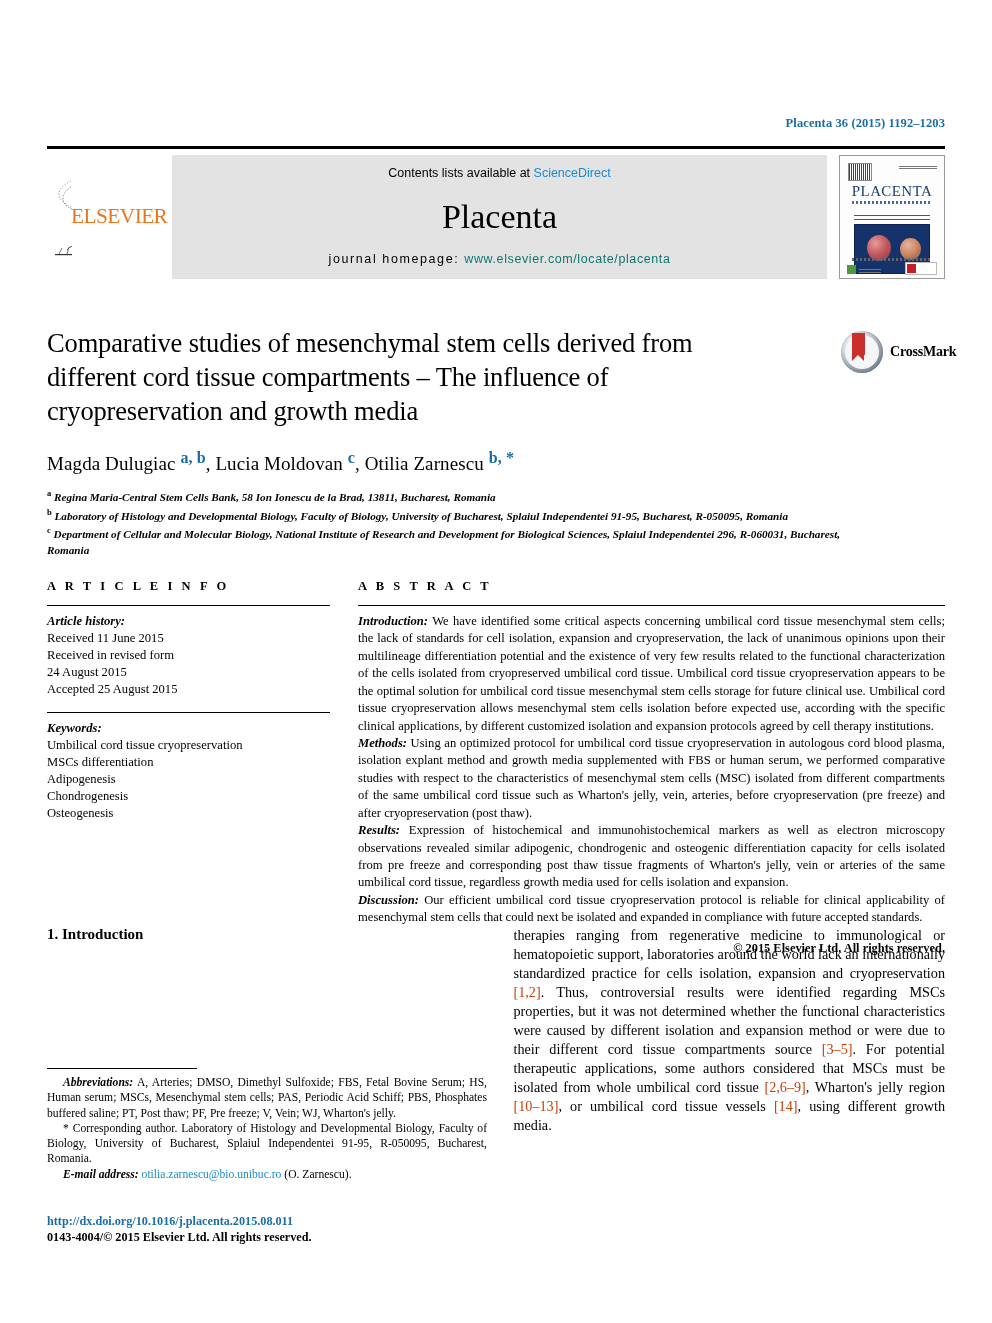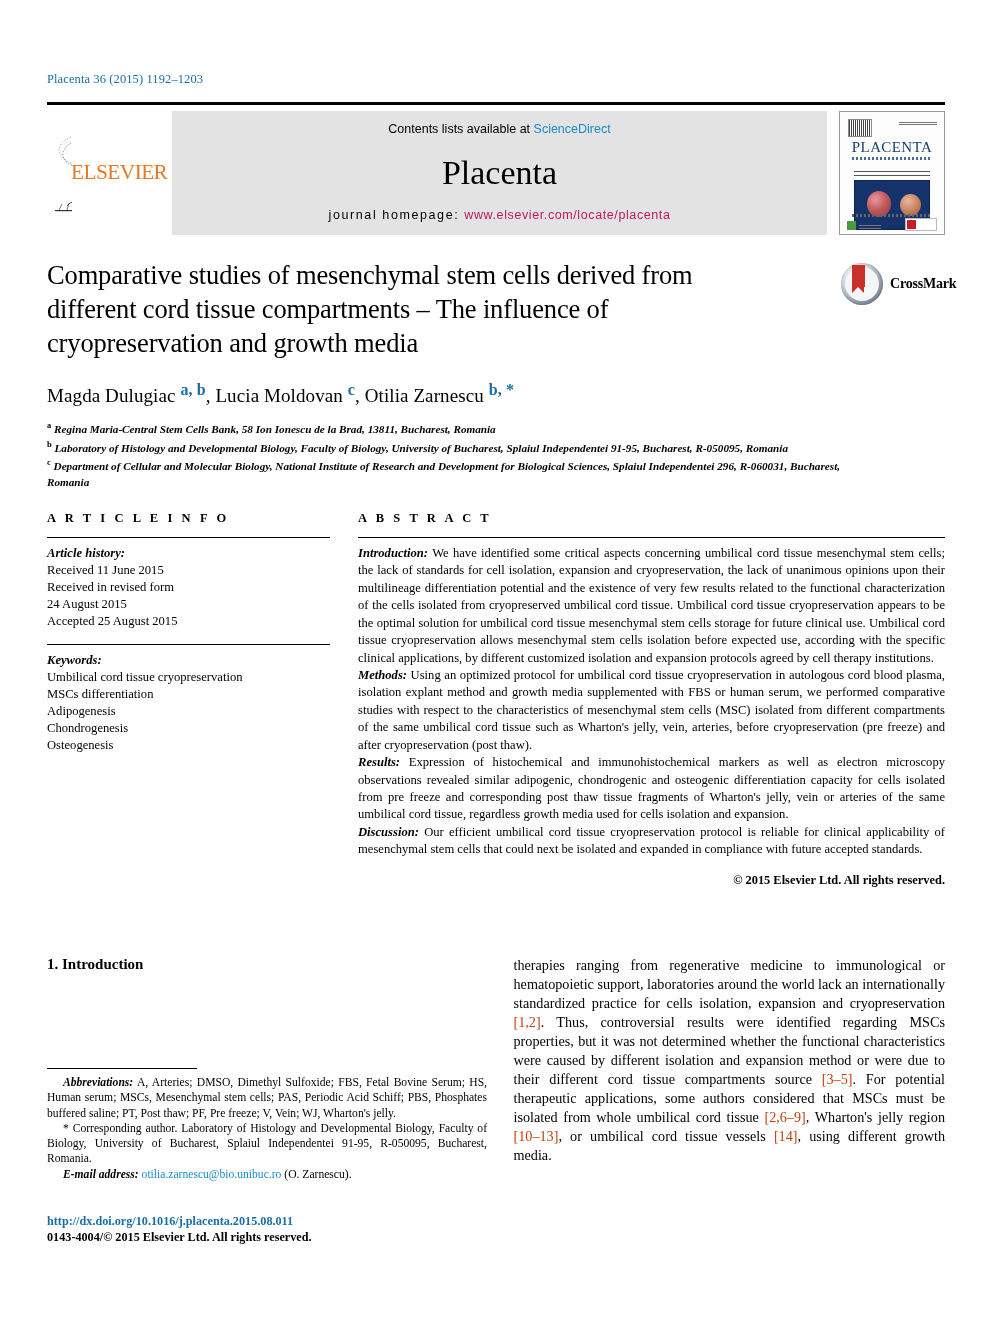--- a/index.html
+++ b/index.html
@@ -18,25 +18,25 @@
   .page {
     width: 992px;
     height: 1323px;
     position: relative;
     box-sizing: border-box;
     padding: 0 47px;
   }
 
   
   .running-head {
-    text-align: left;
+    text-align: right;
     color: #1a6ea5;
     font-size: 12.5px;
-    font-weight: normal;
-    padding-top: 72px;
+    font-weight: bold;
+    padding-top: 116px;
     letter-spacing: 0.1px;
   }
 
   
   .header-wrap {
     margin-top: 15px;
     border-top: 3px solid #000;
     padding-top: 6px;
     display: flex;
     align-items: stretch;
@@ -88,21 +88,21 @@
     font-size: 34px;
     line-height: 1;
     margin: 2px 0 0 0;
   }
   .band-homepage {
     font-family: "Liberation Sans", sans-serif;
     font-size: 12.5px;
     letter-spacing: 1.6px;
   }
   .band-homepage .url {
-    color: #be185d;
+    color: #0f766e;
     letter-spacing: 0.6px;
   }
   .cover-thumb {
     flex: 0 0 104px;
     width: 104px;
     margin-left: 12px;
     border: 1px solid #9a9a9a;
     background: #fdfdfd;
     position: relative;
     overflow: hidden;
@@ -165,21 +165,21 @@
     position: absolute; bottom: 3px; right: 7px; width: 30px; height: 11px;
     border: 1px solid #bbb; background: #fff;
   }
   .cv-logo-r i {
     position: absolute; left: 1px; top: 1px; width: 9px; height: 9px;
     background: #c02026; display: block;
   }
 
   
   .title-area {
-    margin-top: 24px;
+    margin-top: 48px;
     position: relative;
   }
   h1.article-title {
     font-family: "Liberation Serif", serif;
     font-size: 26.5px;
     font-weight: normal;
     line-height: 1.28;
     margin: 0;
     width: 690px;
     letter-spacing: -0.15px;
@@ -276,21 +276,21 @@
     font-size: 12.4px;
     margin-top: 14px;
     font-weight: bold;
   }
 
   
   .body-cols {
     position: absolute;
     left: 47px;
     right: 47px;
-    top: 956px;
+    top: 926px;
     display: flex;
     gap: 35px;
   }
   .bcol { flex: 1 1 0; }
   h2.sec-head {
     font-family: "Liberation Serif", serif;
     font-size: 15px;
     font-weight: bold;
     margin: 0 0 16px 0;
   }

